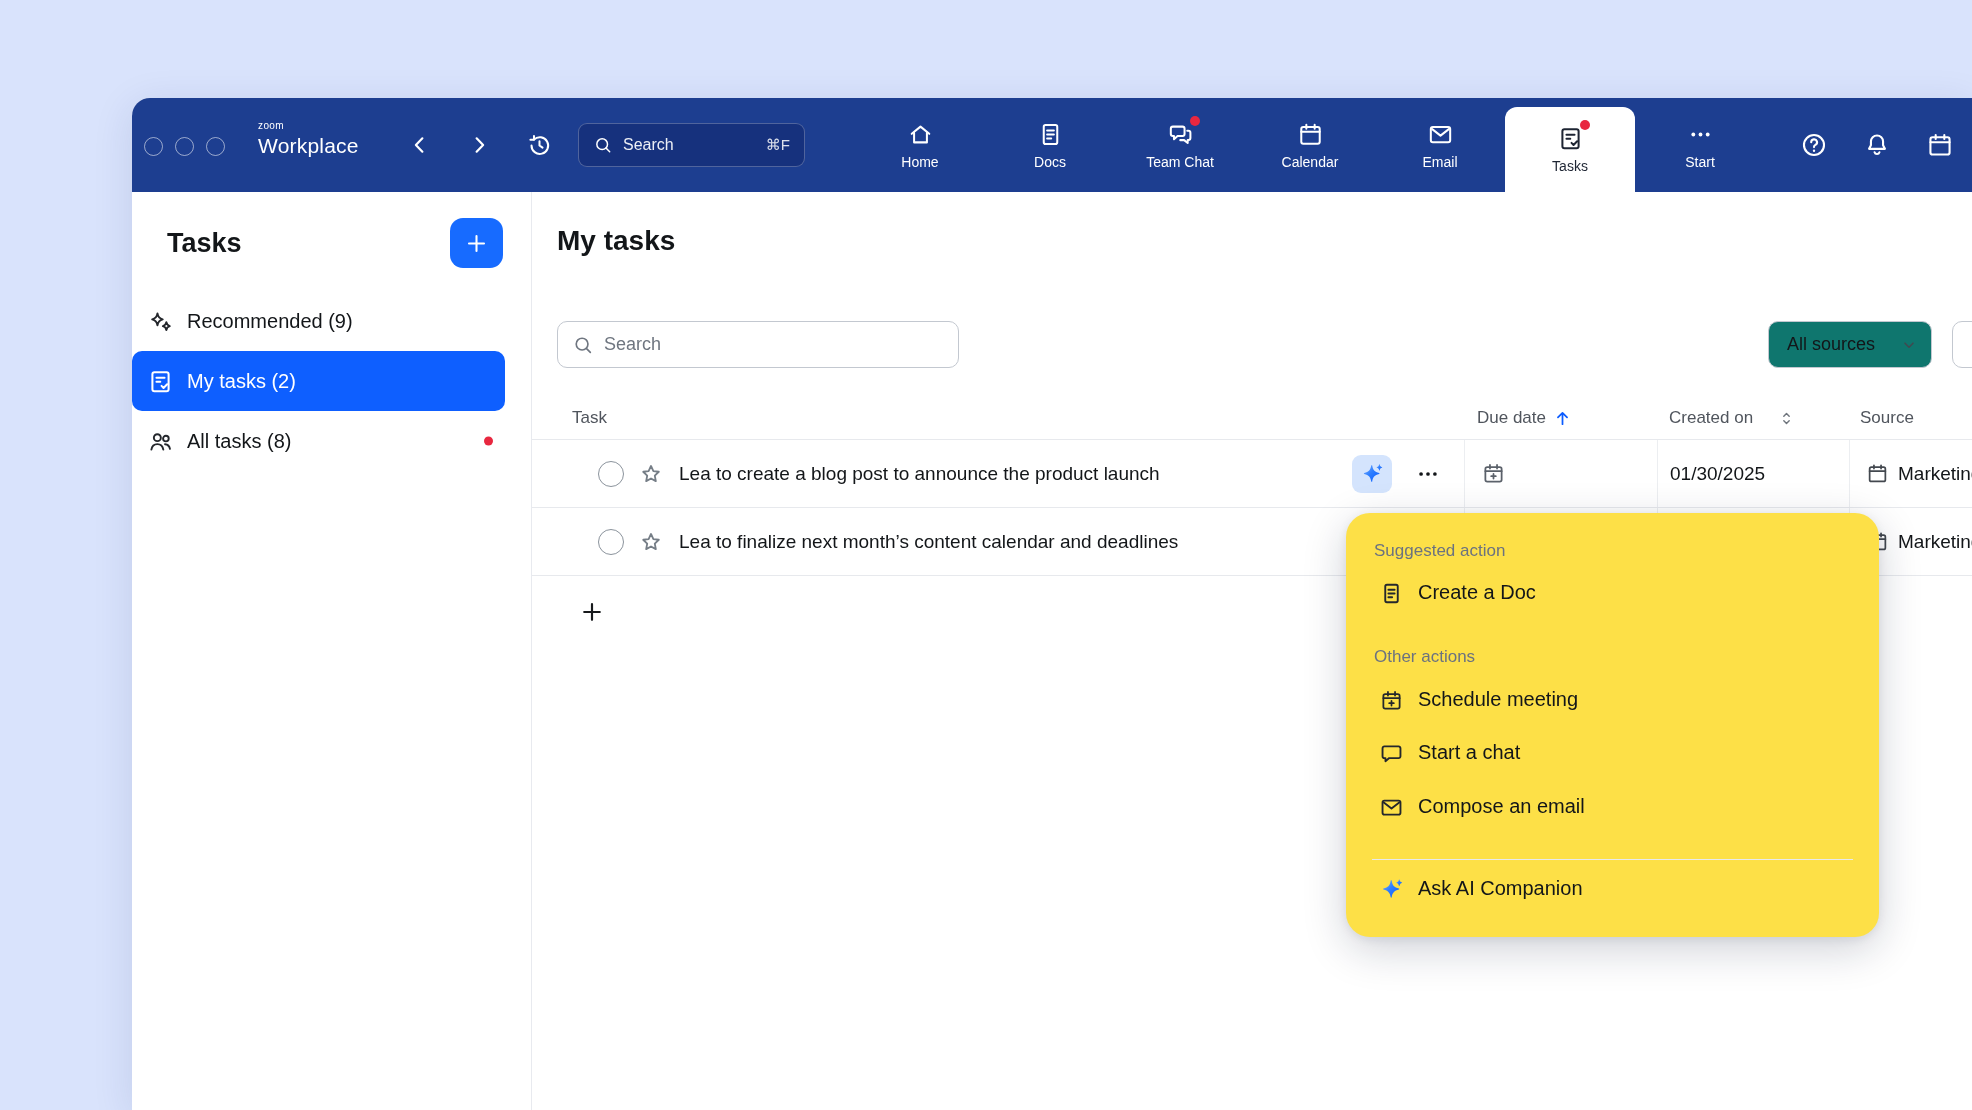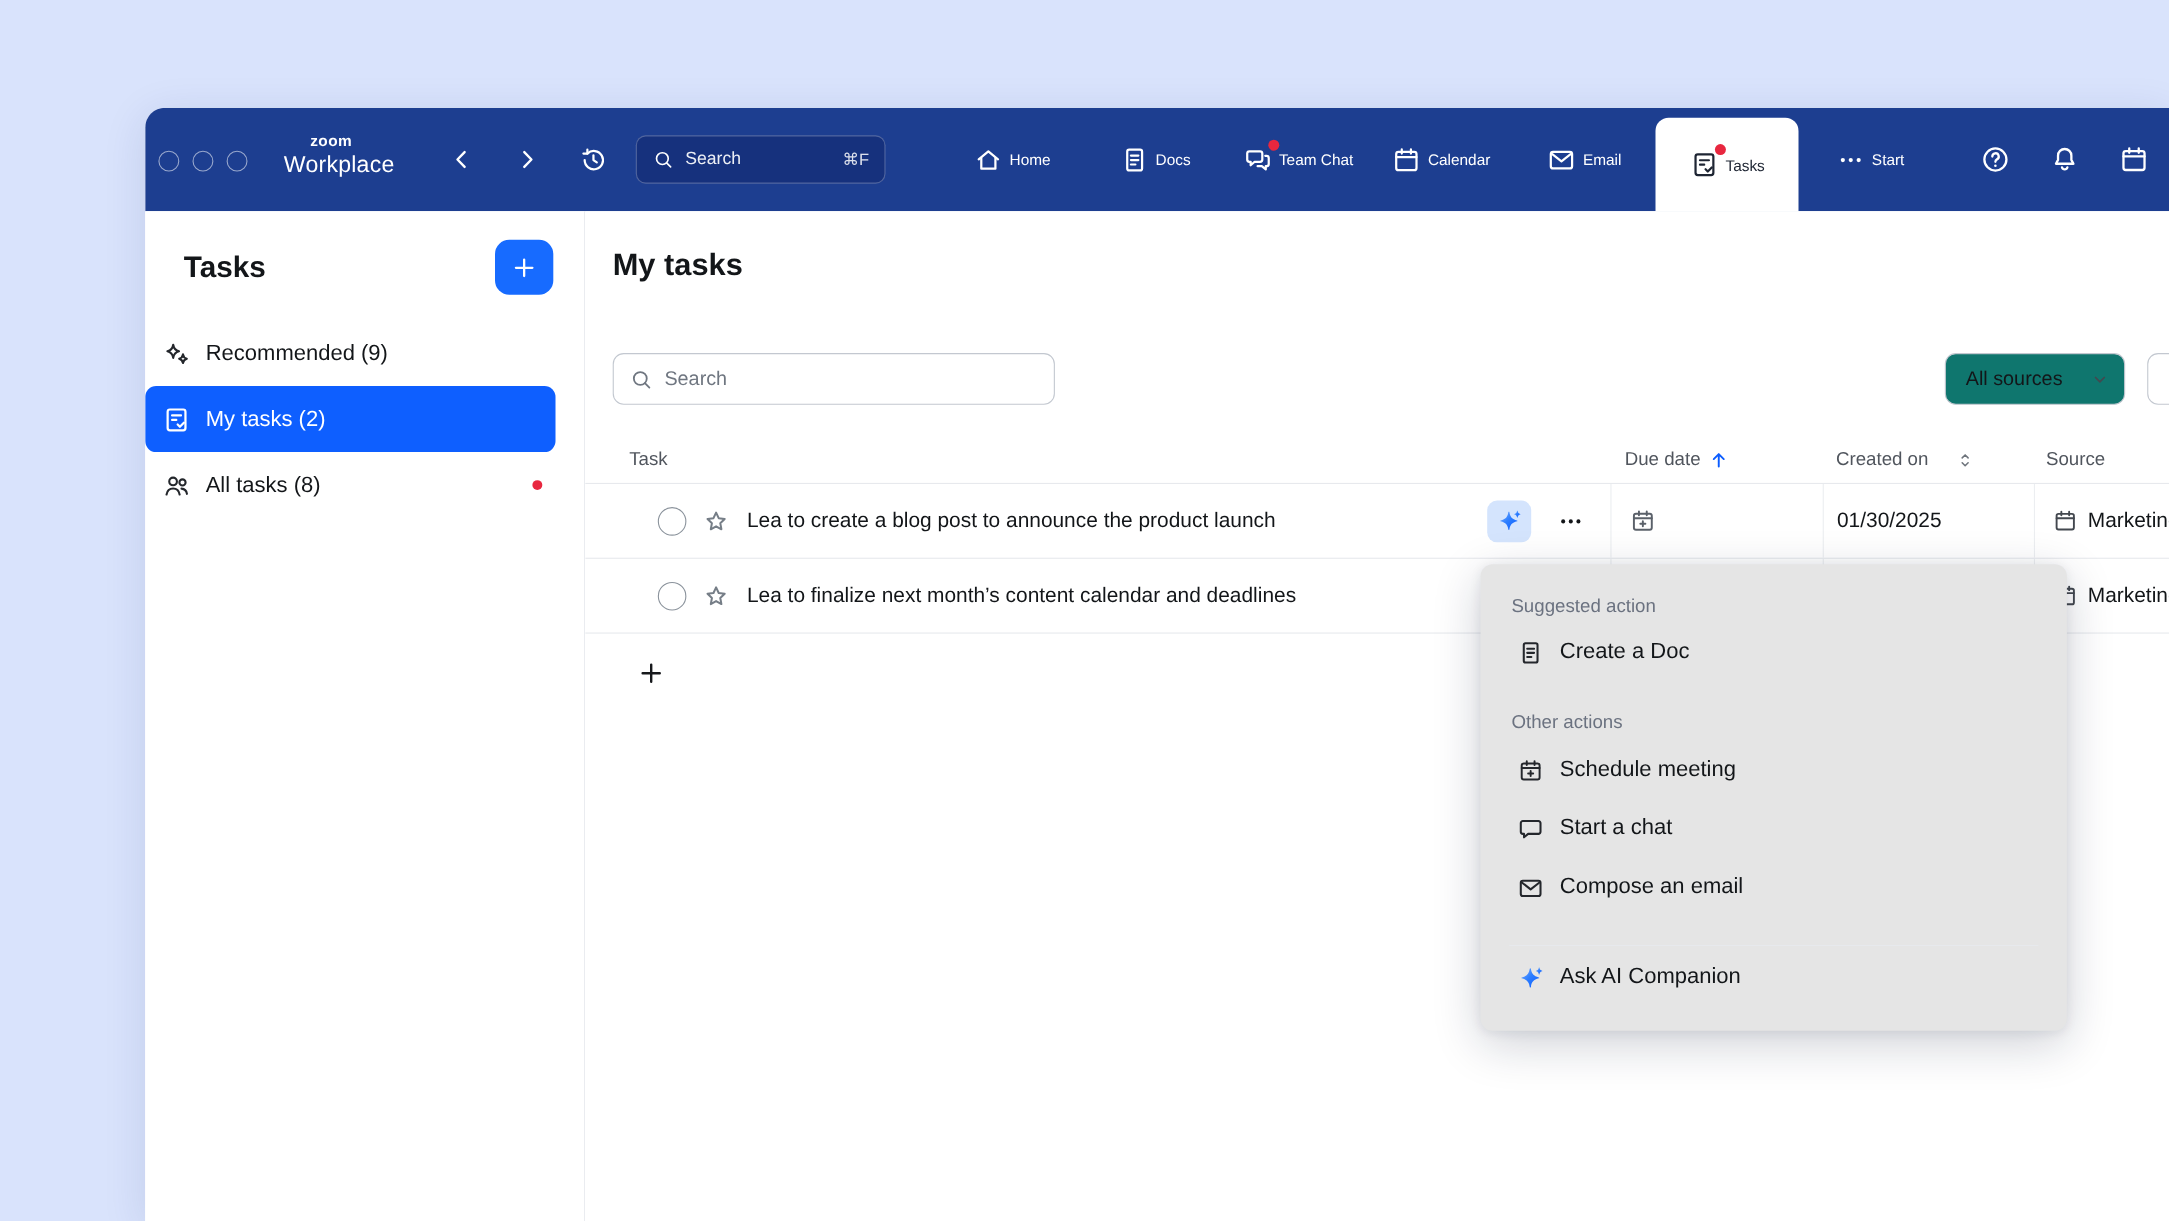--- a/index.html
+++ b/index.html
@@ -19,36 +19,36 @@
     position:absolute; left:132px; top:98px; width:1840px; height:1012px;
     border-top-left-radius:18px; overflow:hidden; background:#ffffff;
     box-shadow:0 8px 40px rgba(25,45,110,.12);
   }
 
   
   .topbar { position:absolute; top:0; left:0; right:0; height:94px; background:#1d3e90; }
   .dots { position:absolute; left:12px; top:39px; display:flex; gap:12px; }
   .dot { width:19px; height:19px; border:1.5px solid rgba(255,255,255,.55); border-radius:50%; }
   .logo { position:absolute; left:126px; top:23px; color:#fff; line-height:1; }
-  .logo .brand { display:block; font-size:14px; font-weight:bold; letter-spacing:.4px; margin-bottom:4px;margin-left:24px; }
+  .logo .brand { display:block; font-size:10px; font-weight:normal; letter-spacing:.4px; margin-bottom:4px; }
   .logo .product { font-size:21px; font-weight:400; letter-spacing:.2px; }
   .tb-btn { position:absolute; top:29px; width:36px; height:36px; color:#fff;
             display:grid; place-items:center; background:none; border:none; cursor:pointer; }
   .tb-search {
     position:absolute; left:446px; top:25px; width:227px; height:44px;
     background:#16317d; border:1px solid rgba(255,255,255,.25); border-radius:9px;
     display:flex; align-items:center; gap:10px; padding:0 14px;
   }
   .tb-search input { flex:1; min-width:0; background:transparent; border:none; outline:none;
                      color:#fff; font-size:16px; font-family:inherit; }
   .tb-search input::placeholder { color:rgba(255,255,255,.92); }
   .tb-shortcut { color:rgba(255,255,255,.85); font-size:15px; white-space:nowrap; }
 
   .topnav { position:absolute; left:723px; top:0; height:94px; display:flex; }
-  .nav-item { width:130px; height:94px; display:flex; flex-direction:row; align-items:center;
+  .nav-item { width:130px; height:94px; display:flex; flex-direction:column; align-items:center;
               justify-content:center; gap:6px; color:#fff; cursor:pointer; position:relative;
               background:none; border:none; font-family:inherit; }
   .nav-item .nav-icon { position:relative; width:27px; height:27px; }
   .nav-item .nav-label { font-size:14px; }
   .nav-item.active { background:#fff; color:#1e2533; height:85px; margin-top:9px;
                      border-radius:12px 12px 0 0; justify-content:center; }
   .badge-dot { position:absolute; top:-5px; right:-6px; width:10px; height:10px;
                background:#e8273f; border-radius:50%; }
   .tb-right { position:absolute; left:1664px; top:0; height:94px; display:flex; align-items:center; }
   .tb-right .tb-ricon { width:36px; height:36px; margin-right:27px; color:#fff;
@@ -107,22 +107,22 @@
               font-size:19px; white-space:nowrap; }
   .ai-btn { position:absolute; left:820px; top:15px; width:40px; height:38px; background:#d4e4fd;
             border-radius:9px; display:grid; place-items:center; border:none; cursor:pointer; }
   .row-more { position:absolute; left:881px; top:19px; width:30px; height:30px; color:#131619;
               display:grid; place-items:center; background:none; border:none; cursor:pointer; }
   .due-add { color:#5b616a; background:none; border:none; cursor:pointer; display:grid; place-items:center; }
   .add-task { position:absolute; left:46px; top:406px; width:28px; height:28px; color:#17191c;
               background:none; border:none; cursor:pointer; display:grid; place-items:center; }
 
   
-  .ai-menu { position:absolute; left:814px; top:321px; width:533px; height:424px; background:#e5e5e5;
-             border-radius:11px; z-index:10;
+  .ai-menu { position:absolute; left:814px; top:321px; width:533px; height:424px; background:#fde047;
+             border-radius:24px; z-index:10;
              box-shadow:0 12px 44px rgba(15,23,55,.20), 0 2px 10px rgba(15,23,55,.08); }
   .menu-sec { position:absolute; left:28px; font-size:17px; color:#6b7280; }
   .menu-item { position:absolute; left:0; right:10px; height:46px; display:flex; align-items:flex-start;
                gap:14px; padding-left:33px; font-size:20px; cursor:pointer; background:none;
                border:none; font-family:inherit; color:#131619; width:100%; text-align:left; }
   .menu-item .mi-icon { width:25px; height:25px; color:#24272c; flex:0 0 auto; }
   .menu-divider { position:absolute; left:26px; right:26px; top:346px; height:1px; background:#e7e9ed; }
 </style>
 </head>
 <body>

